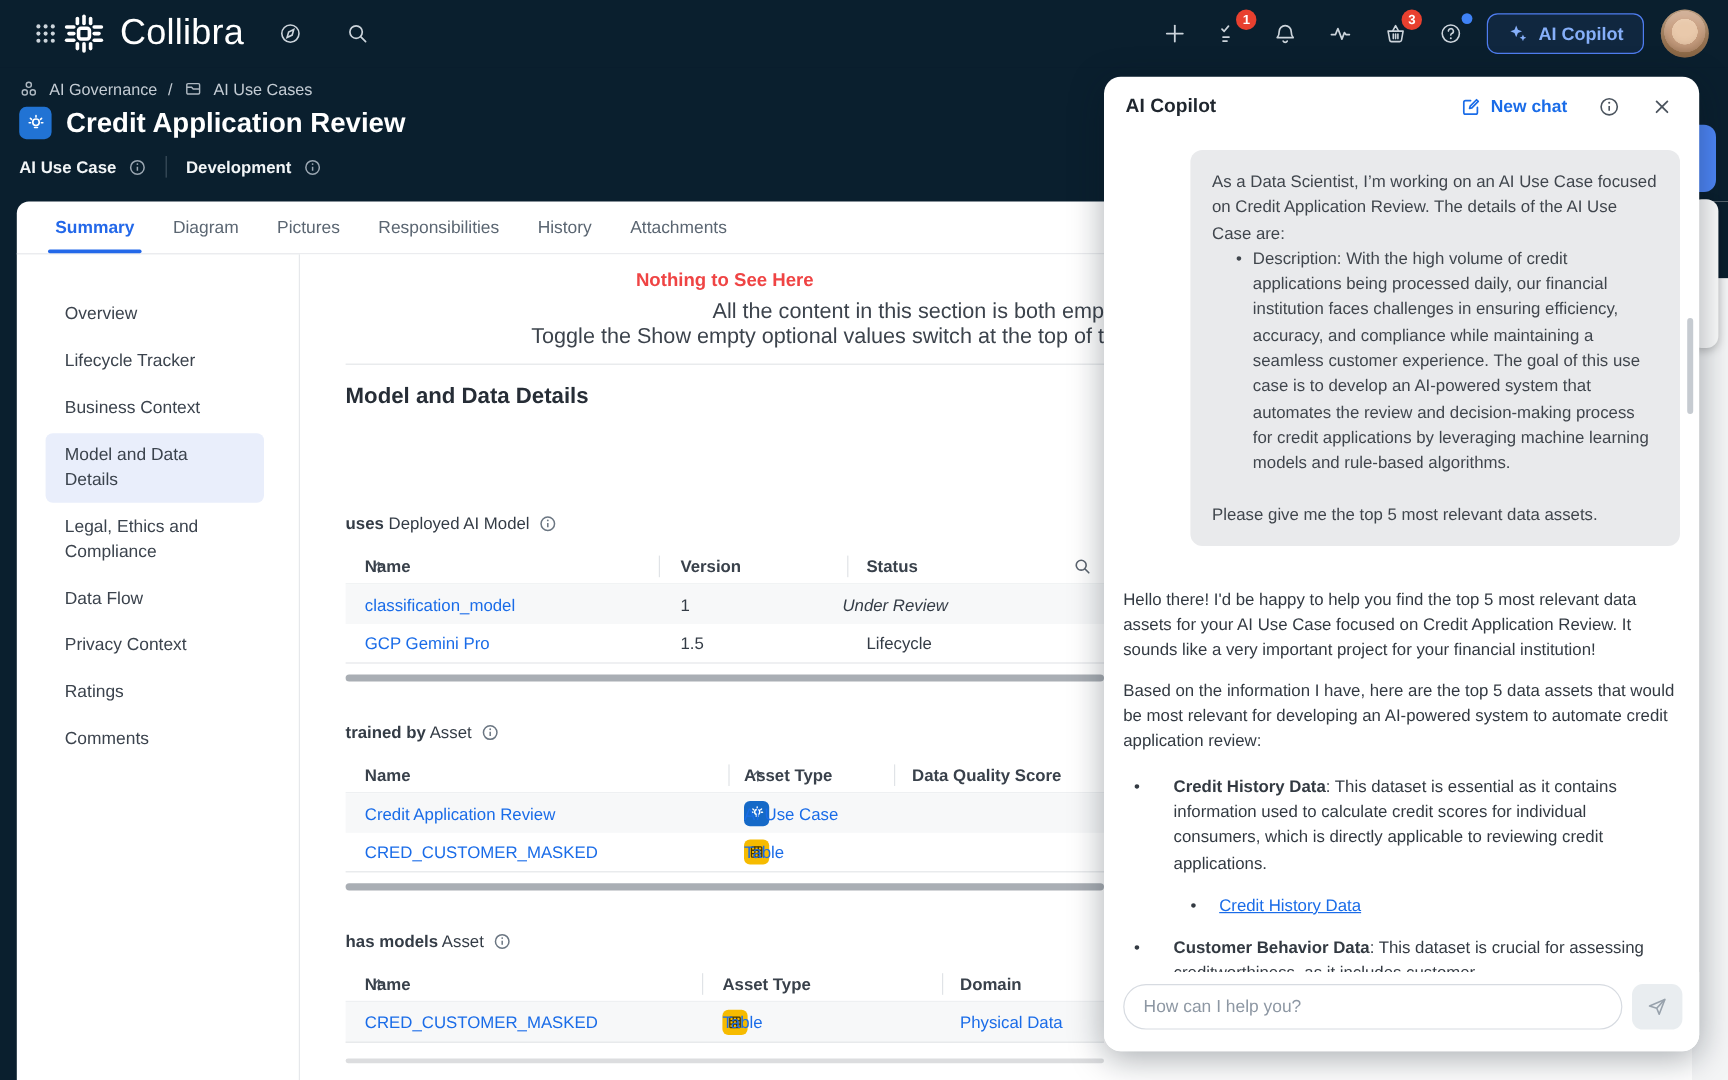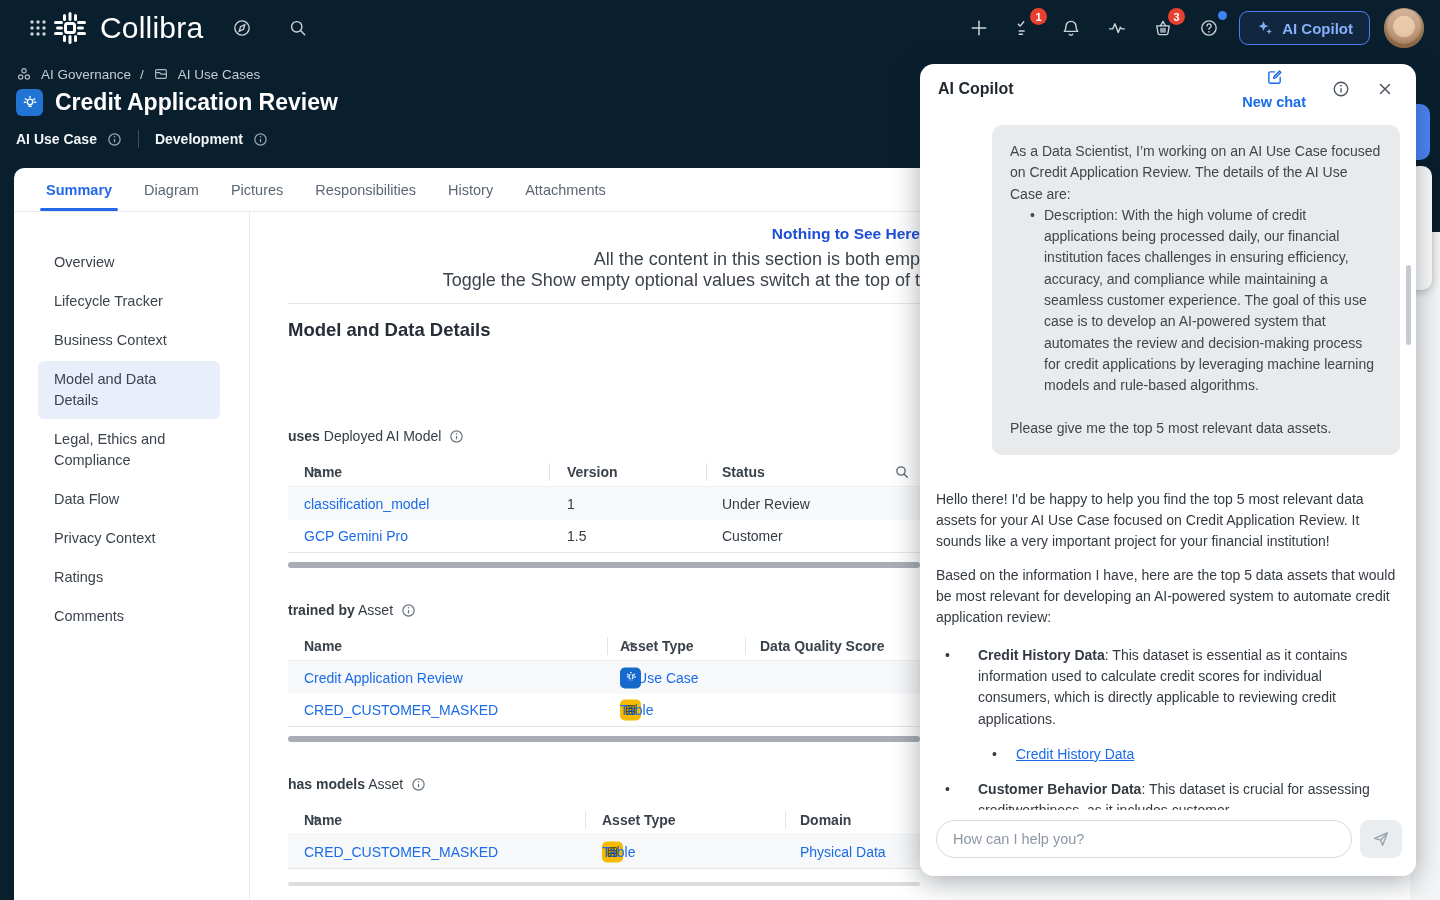--- a/index.html
+++ b/index.html
@@ -41,21 +41,21 @@
   .tab.active::after { content:""; position:absolute; left:10px; right:10px; bottom:0; height:3px; border-radius:2px; background:#2368e9; }
 
   
   .sidebar { position:absolute; left:0; top:44px; width:236px; bottom:0; border-right:1px solid #e6e8eb; padding-top:32px; }
   .side-item { margin:0 14px 2px 24px; padding:8px 16px; border-radius:6px; font-size:14.5px; line-height:21px; color:#3b434d; cursor:pointer; width:182px; }
   .side-item.selected { background:#e9eefb; }
 
   
   .content { position:absolute; left:250px; top:212px; right:0; bottom:0; background:#fff; }
   .empty { position:absolute; left:38px; top:13px; width:632px; text-align:right; color:#3c434c; }
-  .empty h3 { font-size:15.5px; font-weight:700; color:#1d4ed8; margin-bottom:6px; }
+  .empty h3 { font-size:15.5px; font-weight:700; color:#ef4444; margin-bottom:6px;text-align:center; }
   .empty p { font-size:18px; line-height:21px; }
   .hdiv { position:absolute; left:38px; top:91px; width:632px; height:1px; background:#e4e6e9; }
   .section-title { position:absolute; left:38px; top:107px; font-size:18.5px; font-weight:700; color:#262d36; }
   .rel-label { position:absolute; left:38px; font-size:14px; color:#343c46; display:flex; align-items:center; gap:8px; }
   .rel-label b { font-weight:700; }
   .tbl { position:absolute; left:38px; width:632px; font-size:14px; color:#343c46; }
   .thead { position:relative; height:30px; border-bottom:1px solid #eef0f2; font-weight:600; color:#39414b; }
   .thead span, .trow span { position:absolute; top:50%; transform:translateY(-50%); white-space:nowrap; }
   .sep { position:absolute; top:6px; width:1px; height:18px; background:#e0e3e7; }
   .trow { position:relative; height:33px; }
@@ -74,21 +74,21 @@
   
   .navy-patch { position:absolute; left:1410px; top:168px; width:30px; height:64px; background:#0a1f2e; }
   .gray-strip { position:absolute; left:1410px; top:232px; width:30px; height:668px; background:#f4f5f6; }
   .sliver-blue { position:absolute; left:1406px; top:104px; width:24px; height:56px; border-radius:10px; background:#4e86f7; cursor:pointer; }
   .sliver-white { position:absolute; left:1408px; top:166px; width:24px; height:124px; border-radius:10px; background:#fdfdfd; box-shadow:0 2px 8px rgba(0,0,0,.25); cursor:pointer; }
 
   
   .panel { position:absolute; left:920px; top:64px; width:496px; height:812px; background:#fff; border-radius:14px; box-shadow:0 6px 28px rgba(8,20,32,.35); }
   .panel-hd { position:absolute; left:0; top:0; right:0; height:46px; display:flex; align-items:center; padding:4px 22px 0 18px; }
   .panel-title { font-size:16px; font-weight:700; color:#1f262e; }
-  .newchat { display:flex; align-items:center; gap:8px; color:#1a6ce8; font-size:14.5px; font-weight:600; cursor:pointer; margin-left:auto;flex-direction:column; }
+  .newchat { display:flex; align-items:center; gap:8px; color:#1a6ce8; font-size:14.5px; font-weight:600; cursor:pointer; margin-left:auto; }
   .panel-hd .hd-ic { width:18px; height:18px; color:#4b545e; cursor:pointer; }
   .panel-hd .gap { width:26px; }
   .chat { position:absolute; left:0; top:46px; width:100%; height:762px; overflow:hidden; padding:15px 16px 0 16px; }
   .bubble { margin-left:56px; background:#e9eaec; border-radius:10px; padding:16px 18px; font-size:14px; line-height:21.3px; color:#40464d; }
   .bubble ul { list-style:none; margin-top:0; }
   .bubble li { position:relative; padding-left:34px; }
   .bubble li::before { content:"•"; position:absolute; left:20px; }
   .bubble .closing { margin-top:21px; }
   .reply { margin-top:34px; font-size:14px; line-height:21.3px; color:#333a42; width:462px; }
   .reply p + p { margin-top:12px; }
@@ -309,26 +309,26 @@
         <div class="sep" style="left:261px;"></div>
         <div class="sep" style="left:418px;"></div>
         <svg class="hsearch" viewBox="0 0 24 24" fill="none" stroke="currentColor" stroke-width="2" stroke-linecap="round">
             <circle cx="10.5" cy="10.5" r="6.2"></circle>
             <line x1="15.3" y1="15.3" x2="20" y2="20"></line>
           </svg>
       </div>
       <div class="trow alt">
         <span class="link" style="left:16px;">classification_model</span>
         <span style="left:279px;">1</span>
-        <span style="left:434px;">Under Review</span>
+        <span style="left:414px;font-style:italic;">Under Review</span>
       </div>
       <div class="trow last">
         <span class="link" style="left:16px;">GCP Gemini Pro</span>
         <span style="left:279px;">1.5</span>
-        <span style="left:434px;">Customer</span>
+        <span style="left:434px;">Lifecycle</span>
       </div>
     </div>
     <div class="scrollbar-h" style="top:350px;"></div>
 
     <div class="rel-label" style="top:390px;">
       <span><b>trained by</b> <span>Asset</span></span>
       <svg class="info-ic" style="color:#6b7682;" viewBox="0 0 24 24" fill="none" stroke="currentColor" stroke-width="2">
           <circle cx="12" cy="12" r="9"></circle>
           <line x1="12" y1="11" x2="12" y2="16.5"></line>
           <circle cx="12" cy="7.5" r="1.2" fill="currentColor" stroke="none"></circle>

